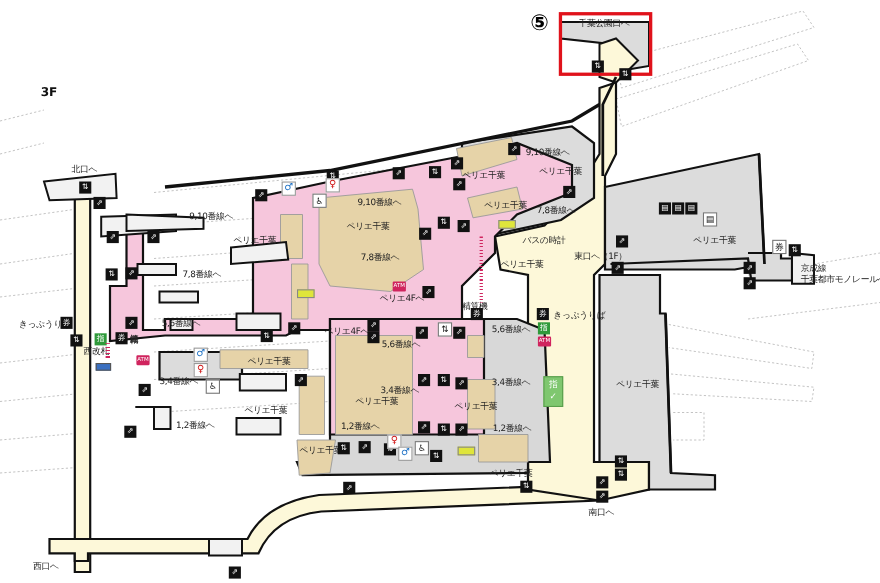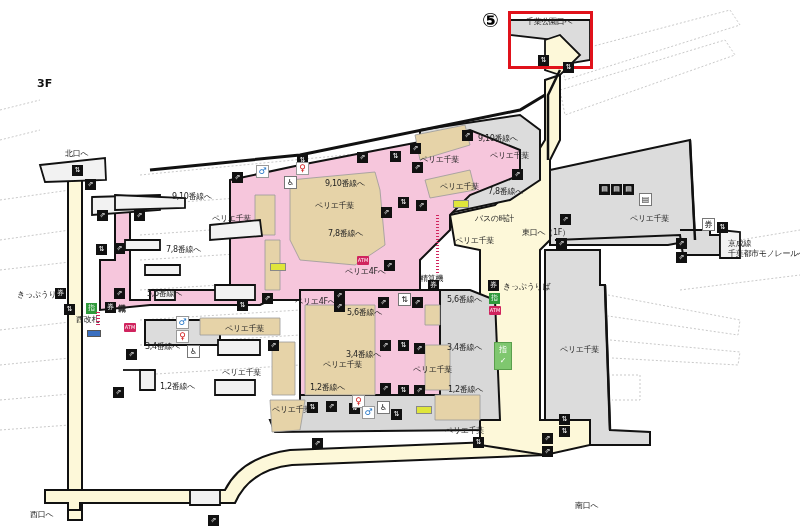--- a/index.html
+++ b/index.html
@@ -115,21 +115,21 @@
 
 
 <div class="floor">3F</div>
 <div class="circ">⑤</div>
 <div class="hl"></div>
 
 
 <div class="lbl" style="left:526px;top:18px;">千葉公園口へ</div>
 <div class="lbl" style="left:65px;top:150px;">北口へ</div>
 <div class="lbl" style="left:30px;top:511px;">西口へ</div>
-<div class="lbl" style="left:575px;top:462px;margin-top:40px;">南口へ</div>
+<div class="lbl" style="left:535px;top:462px;">南口へ</div>
 <div class="lbl" style="left:522px;top:229px;">東口へ（1F）</div>
 <div class="lbl" style="left:728px;top:240px;">京成線</div>
 <div class="lbl" style="left:728px;top:250px;">千葉都市モノレールへ</div>
 
 
 <div class="lbl" style="left:455px;top:237px;">ペリエ千葉</div>
 <div class="lbl" style="left:76px;top:316px;">西改札</div>
 <div class="lbl" style="left:475px;top:215px;">バスの時計</div>
 <div class="lbl" style="left:17px;top:291px;">きっぷうりば</div>
 <div class="lbl" style="left:503px;top:283px;">きっぷうりば</div>

